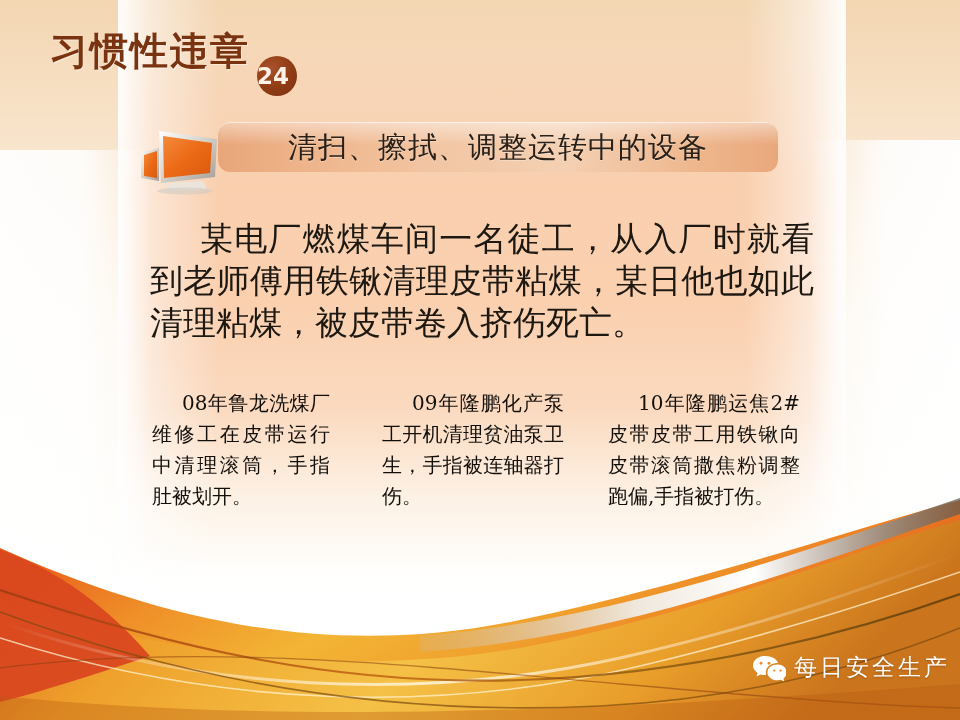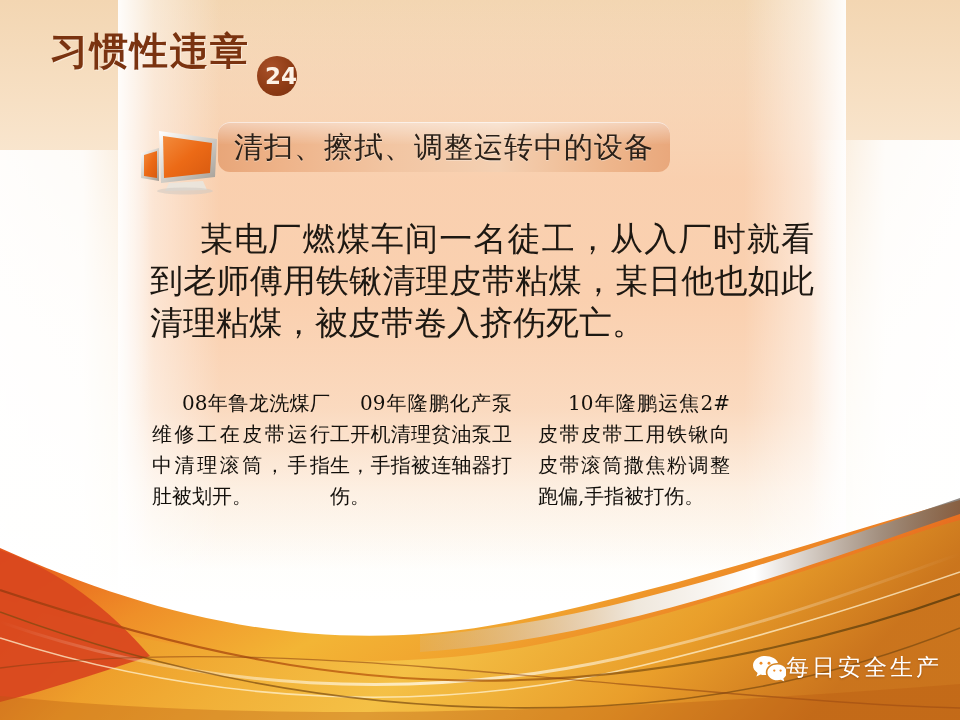--- a/index.html
+++ b/index.html
@@ -99,40 +99,40 @@
     left: 257px;
     top: 56px;
     width: 40px;
     height: 40px;
     border-radius: 50%;
     background: radial-gradient(circle at 36% 30%, #a9512a 0%, #8f3c15 55%, #7a3010 100%);
     color: #fdf2e6;
     font-size: 23px;
     font-weight: bold;
     line-height: 40px;
-    text-align: right;
+    text-align: left;
     font-family: "DejaVu Sans", "Liberation Sans", sans-serif;
   }
 
   
   .monitor-icon {
     position: absolute;
     left: 133px;
     top: 117px;
     width: 88px;
     height: 78px;
   }
   .monitor-icon svg { display:block; width:88px; height:78px; }
 
   
   .banner {
     position: absolute;
     left: 218px;
     top: 122px;
-    width: 452px;
+    width: 560px;
     height: 50px;
     border-radius: 12px;
     background: linear-gradient(to right,
         #e8a679 0%,
         #eeb389 14%,
         #f2c5a2 38%,
         #f4d0b2 62%,
         #eeb68c 86%,
         #e9a87c 100%);
     box-shadow: inset 0 1px 0 rgba(255,255,255,0.55);
@@ -180,32 +180,32 @@
     align-items: flex-start;
   }
   .case-col {
     font-size: 20px;
     line-height: 31px;
     color: #120f0b;
     font-family: "DejaVu Serif", "Liberation Serif", serif;
     text-indent: 30px;
     text-align: justify;
   }
-  .case-col.c1 { width: 178px; }
+  .case-col.c1 { width: 178px; margin-right: 52px; }
   .case-col.c2 { width: 182px; margin-right: 26px; }
-  .case-col.c3 { width: 192px; }
+  .case-col.c3 { width: 192px; margin-left: 18px; }
 
   
   .footer-logo {
     position: absolute;
     left: 752px;
     top: 652px;
     display: flex;
     align-items: center;
-    gap: 0;
+    gap: 8px;
   }
   .wechat-icon { width: 34px; height: 28px; }
   .wechat-icon svg { display:block; width:34px; height:28px; }
   .footer-text {
     font-size: 23px;
     color: #ffffff;
     font-family: "DejaVu Sans", "Liberation Sans", sans-serif;
     letter-spacing: 3px;
     text-shadow: 0 1px 2px rgba(90,35,0,0.35);
   }

